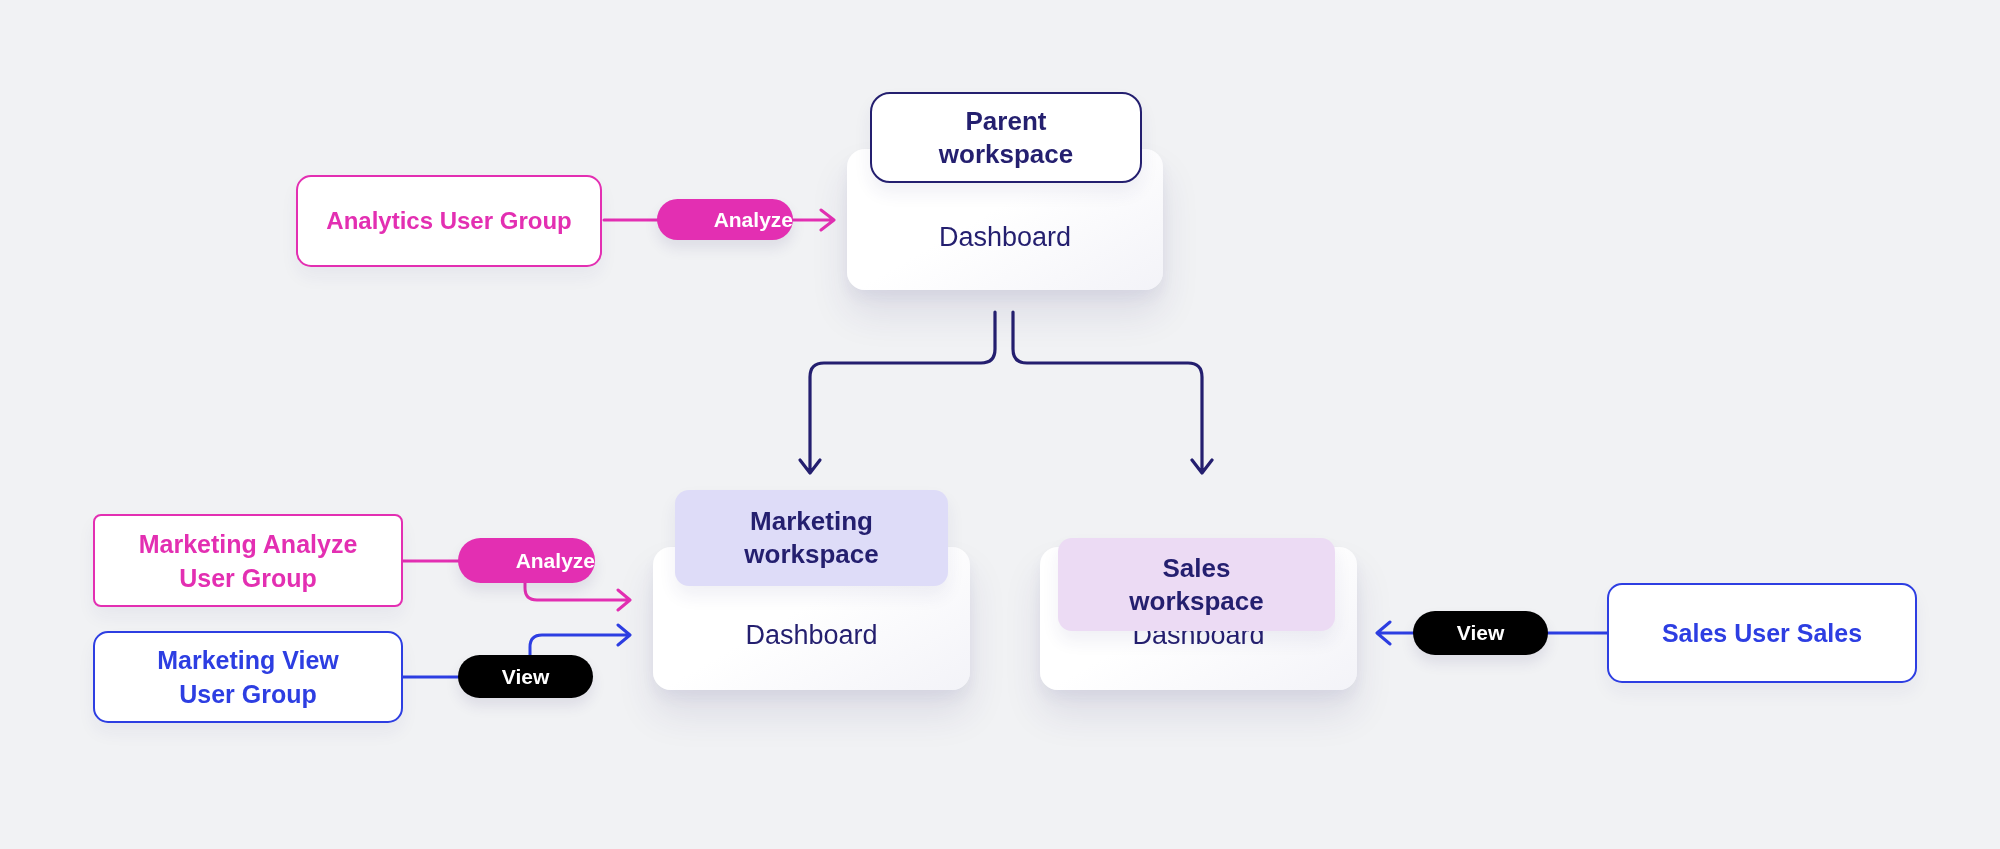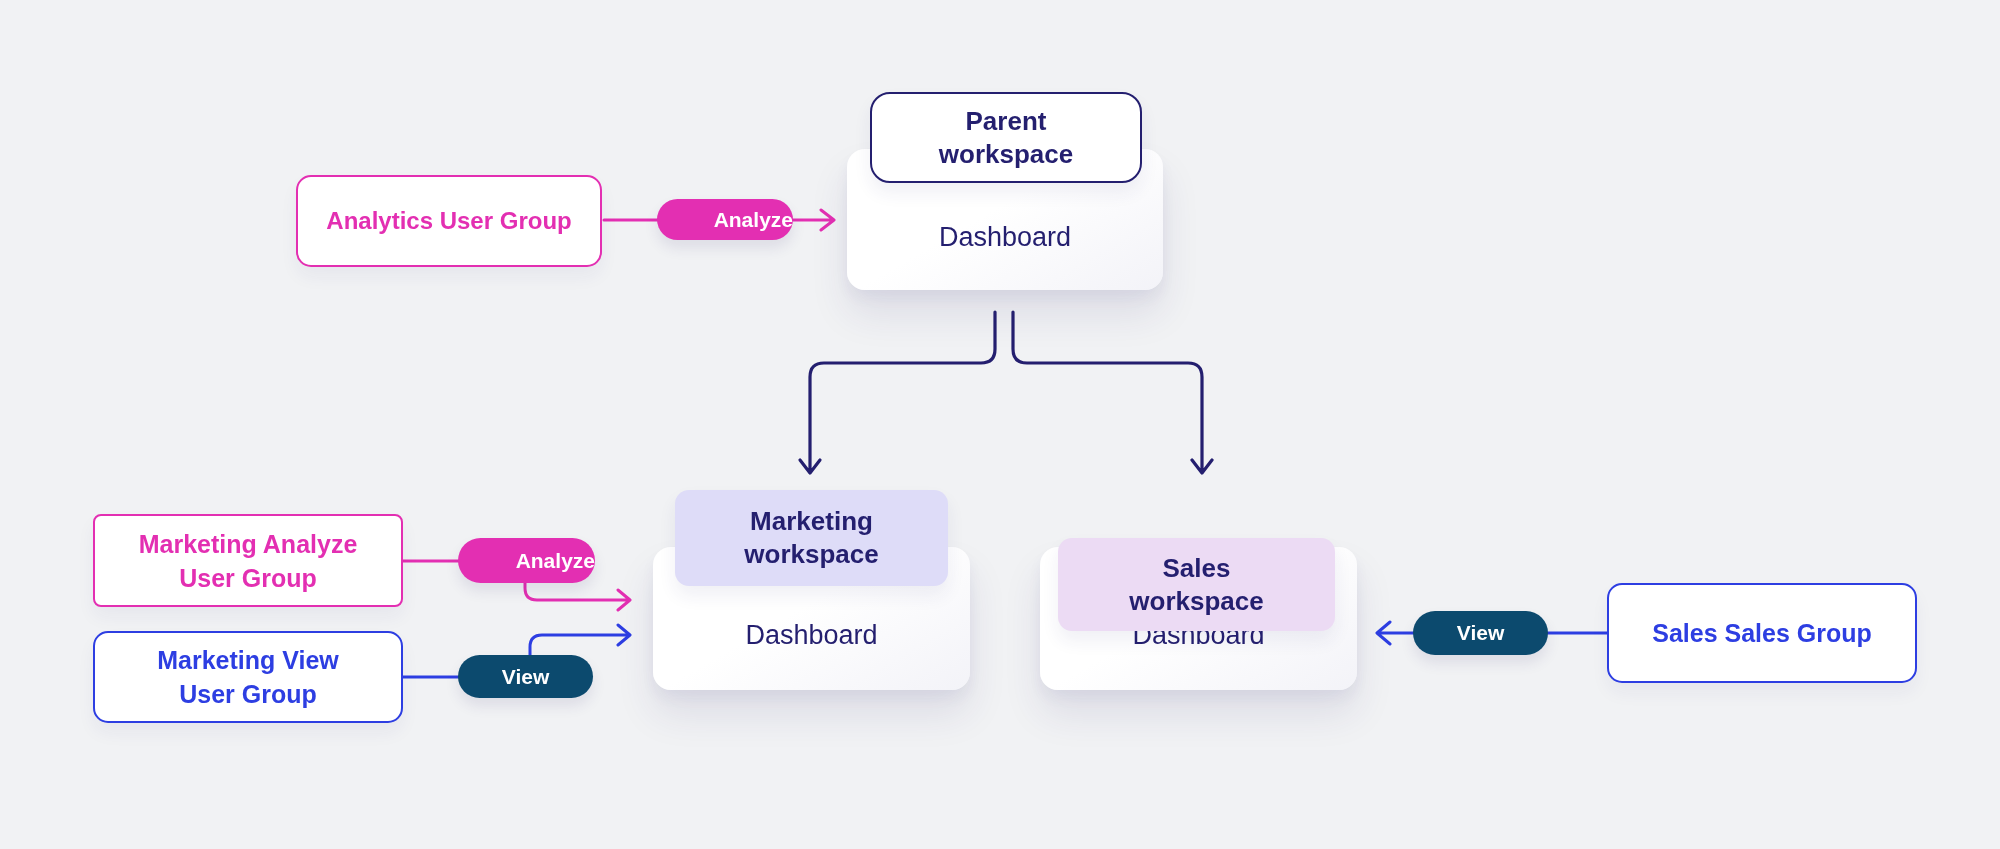--- a/index.html
+++ b/index.html
@@ -71,21 +71,21 @@
   
   .pill {
     z-index: 4;
     border-radius: 999px;
     color: #ffffff;
     font-weight: bold;
     font-size: 21px;
     box-shadow: 0 8px 14px rgba(45, 43, 110, 0.10);
   }
   .pill.pink { background: #e32fb2; justify-content: flex-end; }
-  .pill.blue { background: #0c4a6e; }
+  .pill.blue { background: #000000; }
 </style>
 </head>
 <body>
 
 <div class="stage">
 
   <svg class="connectors" viewBox="0 0 2000 849" fill="none">
 
     <path d="M 995 312 L 995 349 Q 995 363 981 363 L 824 363 Q 810 363 810 377 L 810 471 M 800 460 L 810 473 L 820 460" stroke="#241f6f" stroke-width="3.2" stroke-linecap="round" stroke-linejoin="round"></path>
 
@@ -132,21 +132,21 @@
     <span class="lbl">Marketing Analyze
 User Group</span>
   </div>
 
   <div class="node group-box blue" style="left:93px; top:631px; width:310px; height:92px;">
     <span class="lbl">Marketing View
 User Group</span>
   </div>
 
   <div class="node group-box blue" style="left:1607px; top:583px; width:310px; height:100px;">
-    <span class="lbl oneline">Sales Sales Group</span>
+    <span class="lbl oneline">Sales User Sales</span>
   </div>
 
   <div class="node pill pink" style="left:657px; top:199px; width:136px; height:41px;">
     <span>Analyze</span>
   </div>
 
   <div class="node pill pink" style="left:458px; top:538px; width:137px; height:45px;">
     <span>Analyze</span>
   </div>
 

